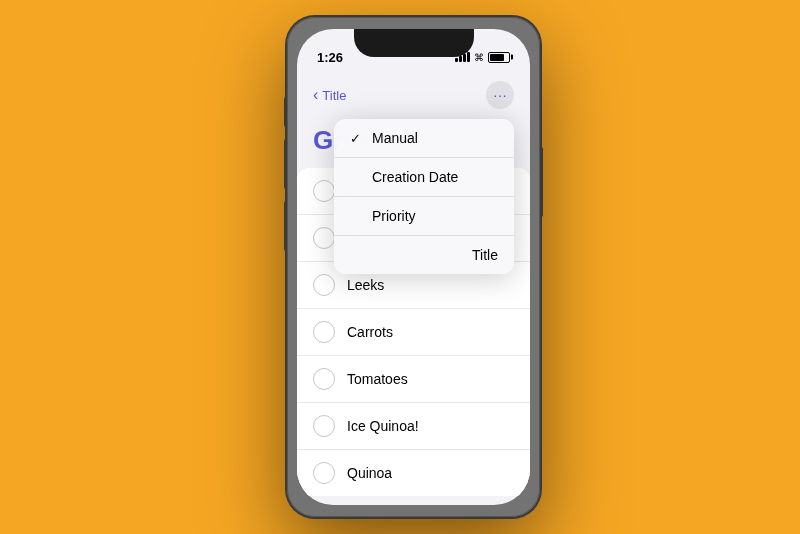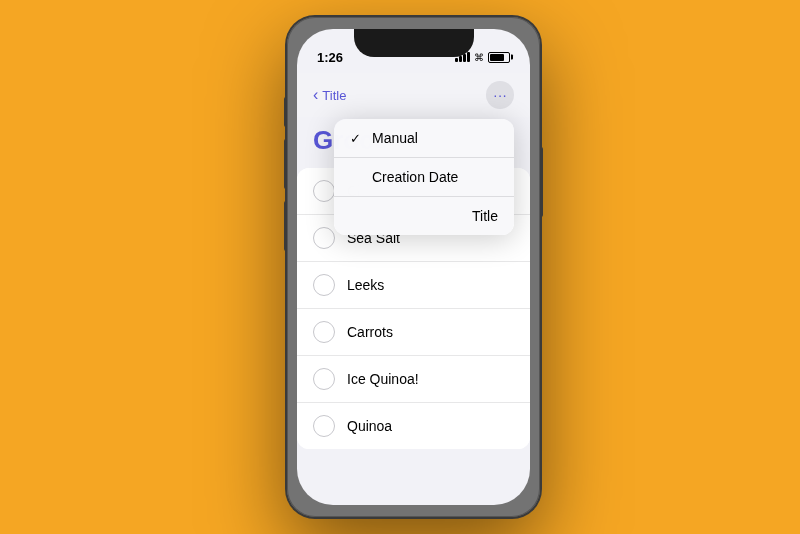--- a/index.html
+++ b/index.html
@@ -354,39 +354,47 @@
           <div class="list-item">
             <div class="item-circle"></div>
             <span class="item-text">Leeks</span>
           </div>
           <div class="list-item">
             <div class="item-circle"></div>
             <span class="item-text">Carrots</span>
           </div>
           <div class="list-item">
             <div class="item-circle"></div>
+            <span class="item-text">Tomatoes</span>
+          </div>
+          <div class="list-item">
+            <div class="item-circle"></div>
             <span class="item-text">Ice Quinoa!</span>
           </div>
           <div class="list-item">
             <div class="item-circle"></div>
             <span class="item-text">Quinoa</span>
           </div>
         </div>
       </div>
 
       <div class="dropdown">
         <div class="dropdown-item">
           <span class="check">✓</span>
           <span>Manual</span>
         </div>
         <div class="dropdown-item">
           <span class="no-check"></span>
           <span>Creation Date</span>
         </div>
         <div class="dropdown-item">
           <span class="no-check"></span>
+          <span>Priority</span>
+        </div>
+        <div class="dropdown-item">
+          <span class="no-check"></span>
           <span>Title</span>
         </div>
       </div>
 
     </div>
   </div>
 </div>
 
 </body></html>

